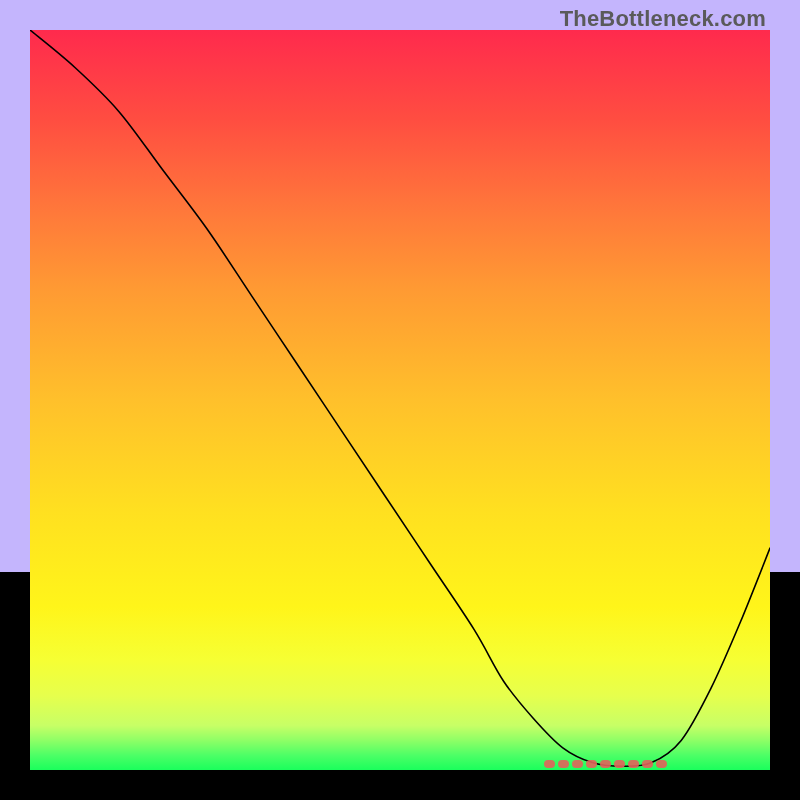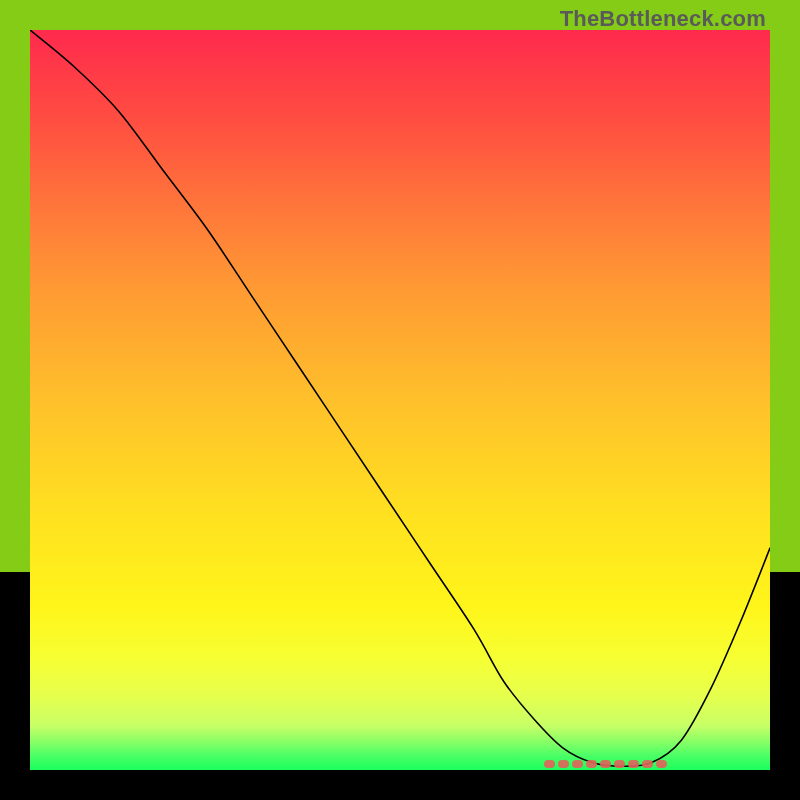--- a/index.html
+++ b/index.html
@@ -8,21 +8,21 @@
     width: 800px;
     height: 800px;
     background: #000;
     overflow: hidden;
     font-family: Arial, Helvetica, sans-serif;
   }
   .frame {
     position: relative;
     width: 800px;
     height: 572px;
-    background: #84cc16;
+    background: #c4b5fd;
     text-align: center;
   }
   .plot-area {
     position: absolute;
     left: 30px;
     top: 30px;
     width: 740px;
     height: 740px;
     background: linear-gradient(
       to bottom,

